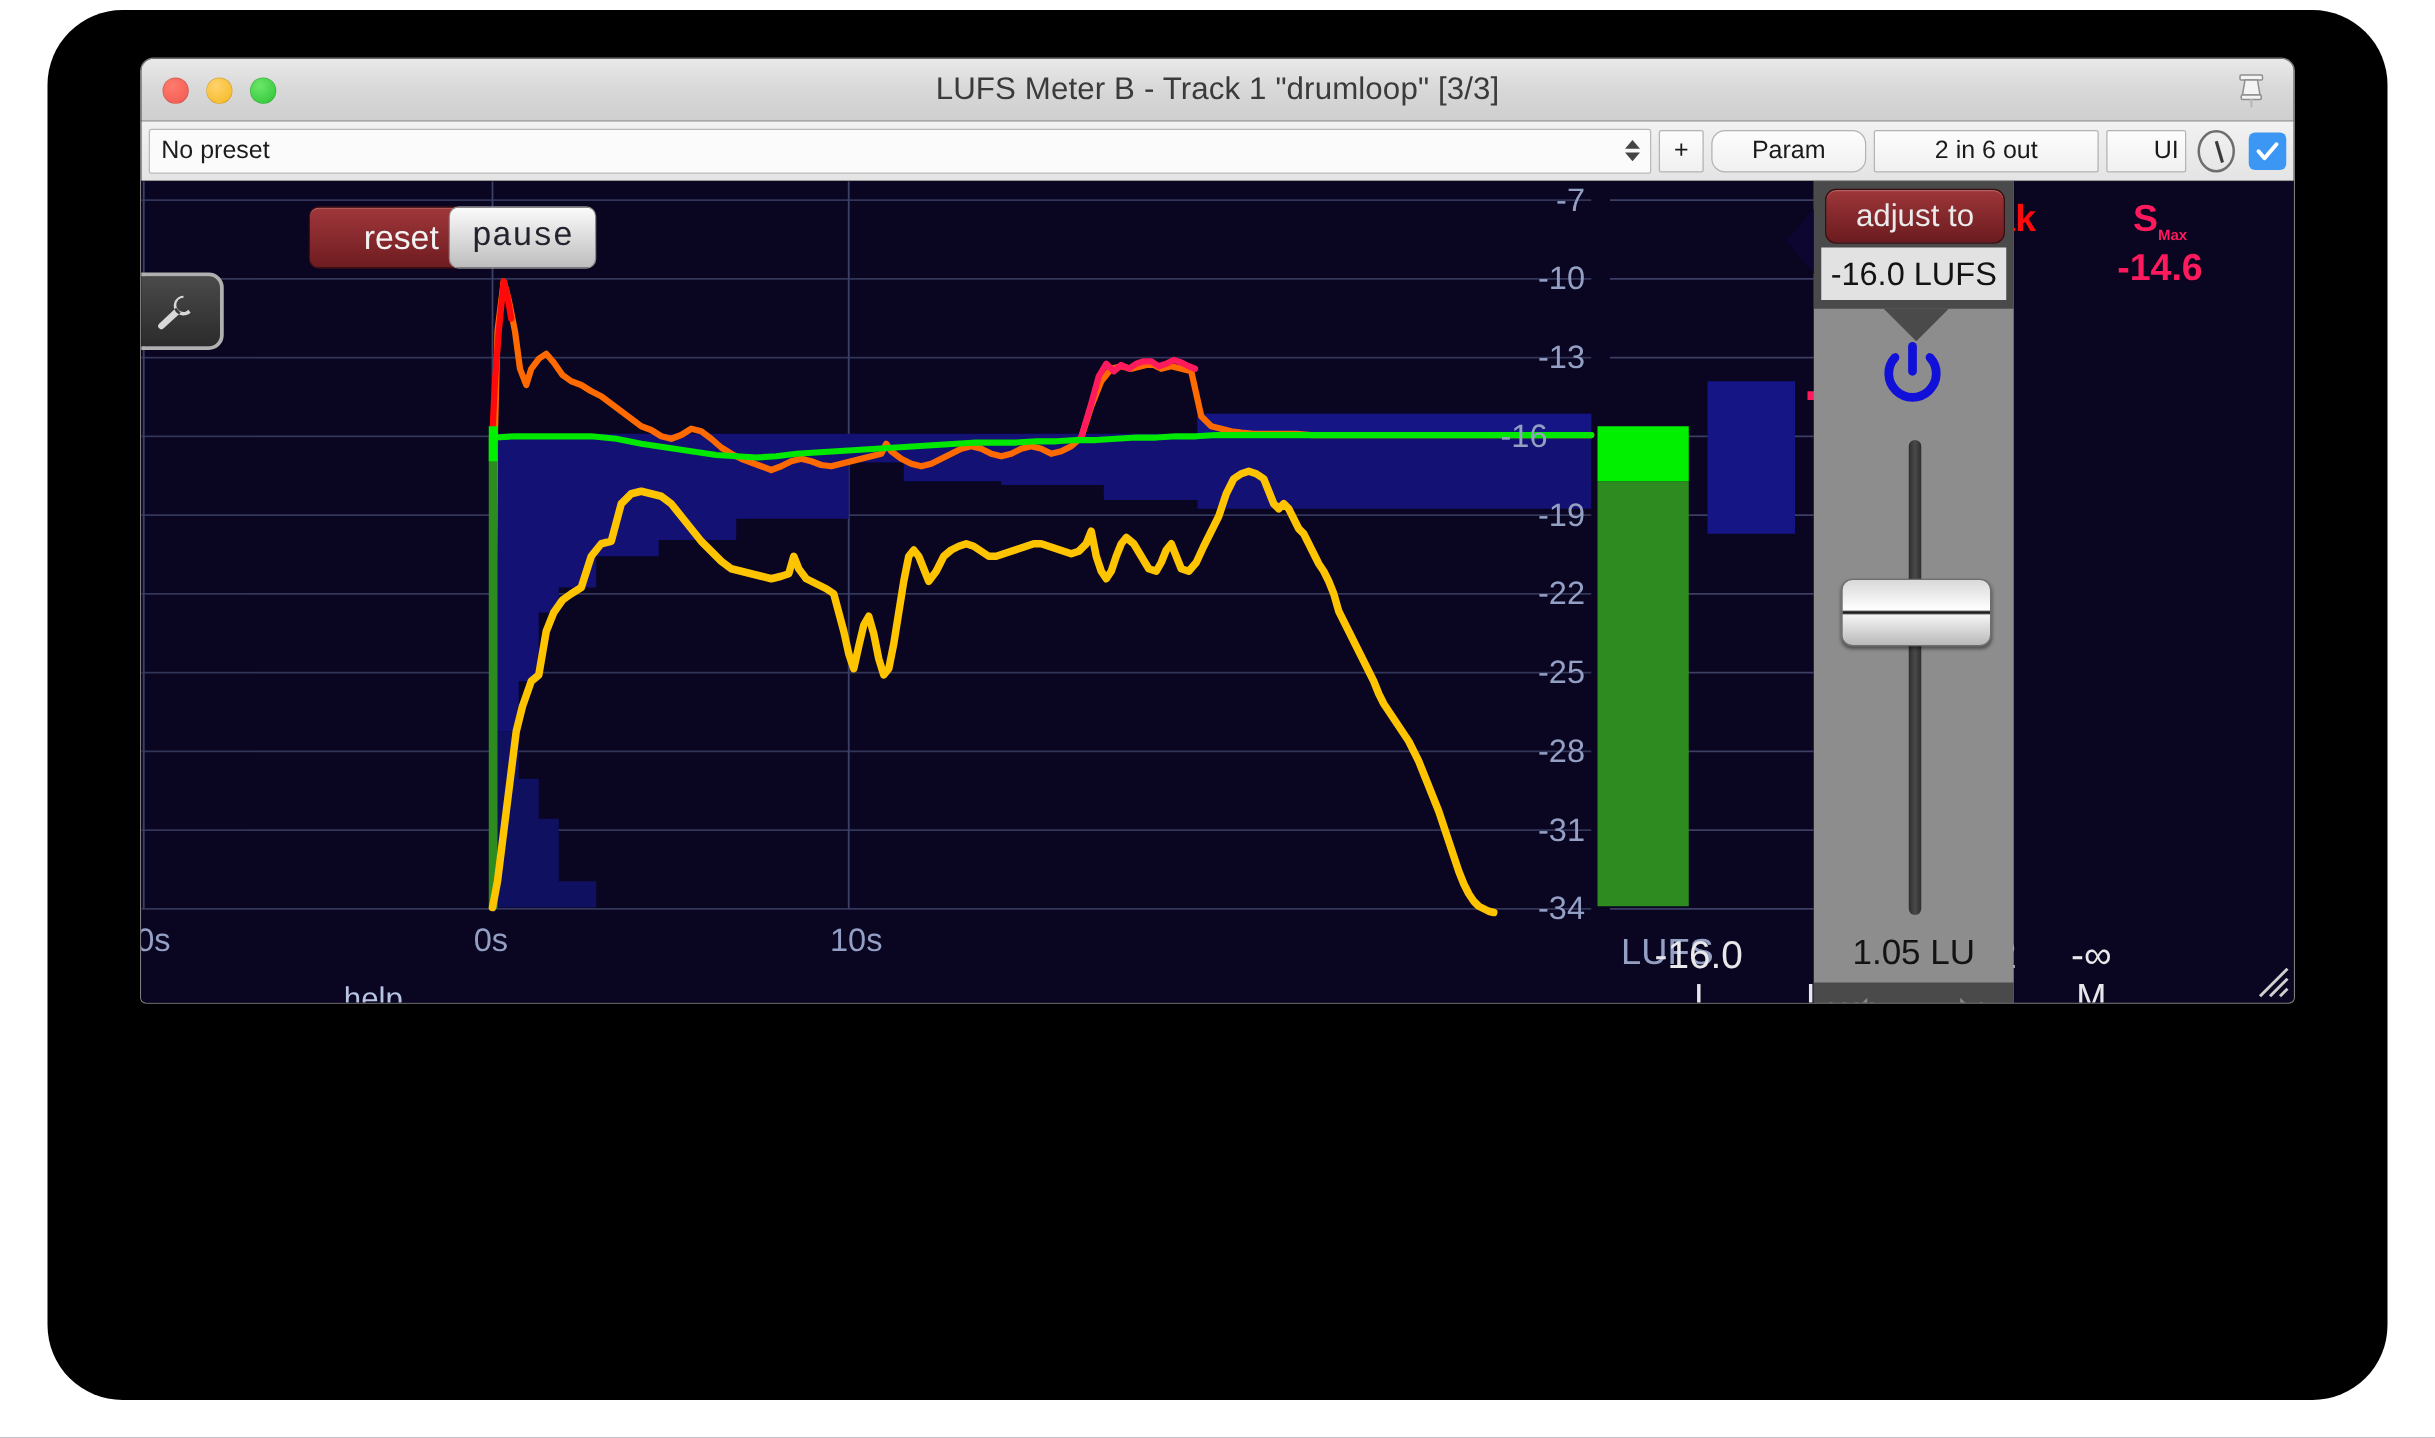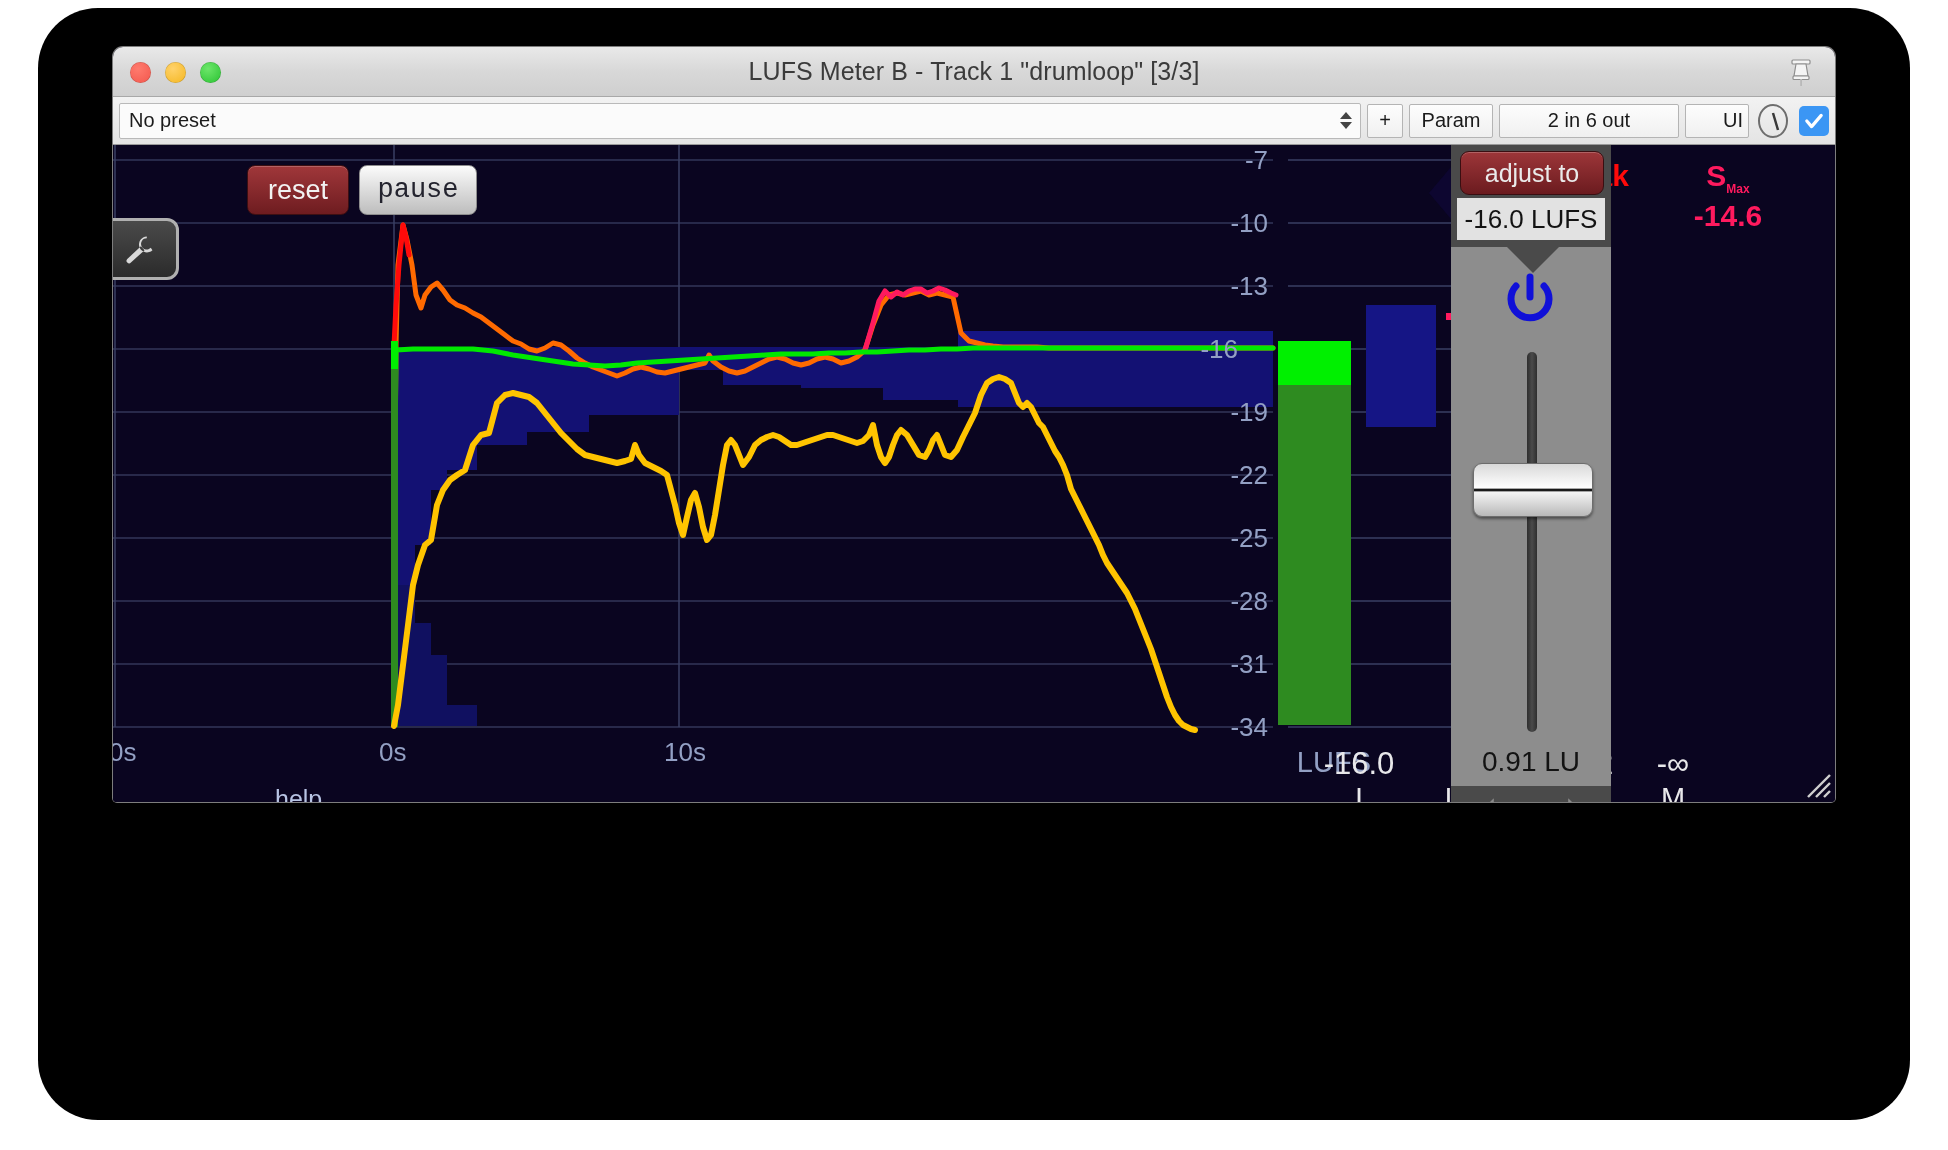--- a/index.html
+++ b/index.html
@@ -52,21 +52,21 @@
   .stepper i{display:block;width:0;height:0;border-left:6px solid transparent;border-right:6px solid transparent;}
   .stepper i.up{border-bottom:7px solid #444;}
   .stepper i.dn{border-top:7px solid #444;}
   .tbtn{
     height:34px;background:linear-gradient(to bottom,#fdfdfd,#f0f0f0);
     border:1px solid #b4b4b4;border-radius:2px;
     display:flex;align-items:center;justify-content:center;
     font-size:20px;color:#1a1a1a;padding:0 14px;box-sizing:border-box;
   }
   #btn-plus{width:36px;padding:0;}
-  #btn-param{width:84px;}
+  #btn-param{width:124px;border-radius:11px;}
   #btn-io{width:180px;}
   #btn-ui{width:64px;padding-left:46px;}
   #clock-icon{width:36px;height:36px;flex:0 0 36px;}
   #auto-check{
     width:30px;height:30px;border-radius:5px;background:#3b96f4;
     display:flex;align-items:center;justify-content:center;flex:0 0 30px;margin-left:2px;
   }
 
   
   #body{position:relative;height:659px;background:#0a0520;}
@@ -103,20 +103,21 @@
   }
 
   
   #btn-reset{
     position:absolute;left:134px;top:20px;width:100px;height:48px;border-radius:8px;
     background:linear-gradient(to bottom,#a0373a,#6e1c20);
     border:1px solid #3d0f12;
     display:flex;align-items:center;justify-content:center;
     color:#f2f2f2;font-size:27px;
     box-shadow:inset 0 1px 0 rgba(255,255,255,.22);
+    padding-left:23px;
   }
   #btn-pause{
     position:absolute;left:246px;top:20px;width:116px;height:48px;border-radius:8px;
     background:linear-gradient(to bottom,#fbfbfb,#bdbdbd);
     border:1px solid #8d8d8d;
     display:flex;align-items:center;justify-content:center;
     color:#23232e;font-size:27px;font-family:Liberation Mono, monospace;
   }
 
   
@@ -418,21 +419,21 @@
       <div id="power-icon">
         <svg viewBox="0 0 58 58" width="58" height="58">
           <path d="M15 16 a19 19 0 1 0 28 0" fill="none" stroke="#1010d8" stroke-width="7" stroke-linecap="round"></path>
           <line x1="29" y1="7" x2="29" y2="27" stroke="#1010d8" stroke-width="7" stroke-linecap="round"></line>
         </svg>
       </div>
 
       <div id="slider-track"></div>
       <div id="slider-thumb"></div>
 
-      <div id="lu-value">0.91 LU</div>
+      <div id="lu-value">1.05 LU</div>
 
       <div id="panel-footer">
         <div id="undo-redo">
           <svg viewBox="0 0 40 34" width="46" height="40">
             <path d="M12 14 h14 a8 8 0 0 1 0 16 h-4" fill="none" stroke="#8a8a8a" stroke-width="5" stroke-linecap="round"></path>
             <polygon points="12,5 12,23 3,14" fill="#8a8a8a"></polygon>
           </svg>
           <svg viewBox="0 0 40 34" width="46" height="40">
             <path d="M28 14 h-14 a8 8 0 0 0 0 16 h4" fill="none" stroke="#8a8a8a" stroke-width="5" stroke-linecap="round"></path>
             <polygon points="28,5 28,23 37,14" fill="#8a8a8a"></polygon>

